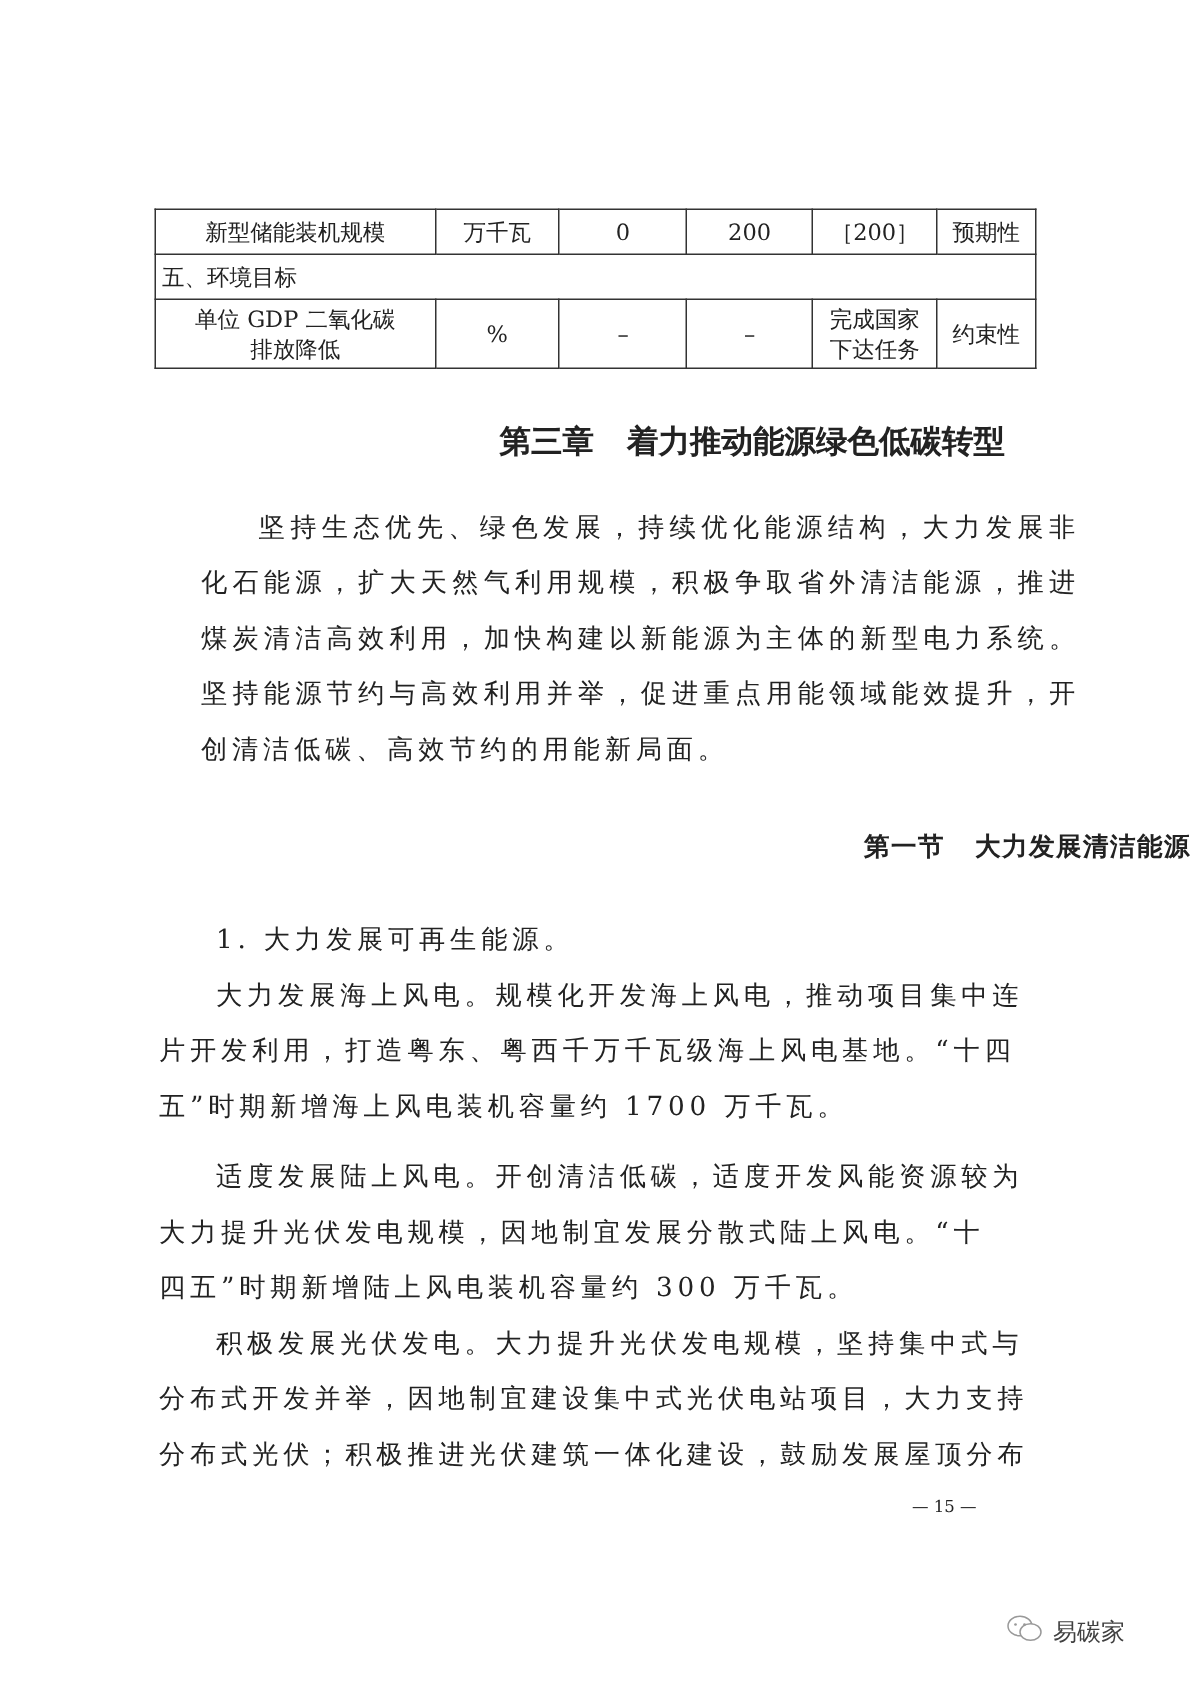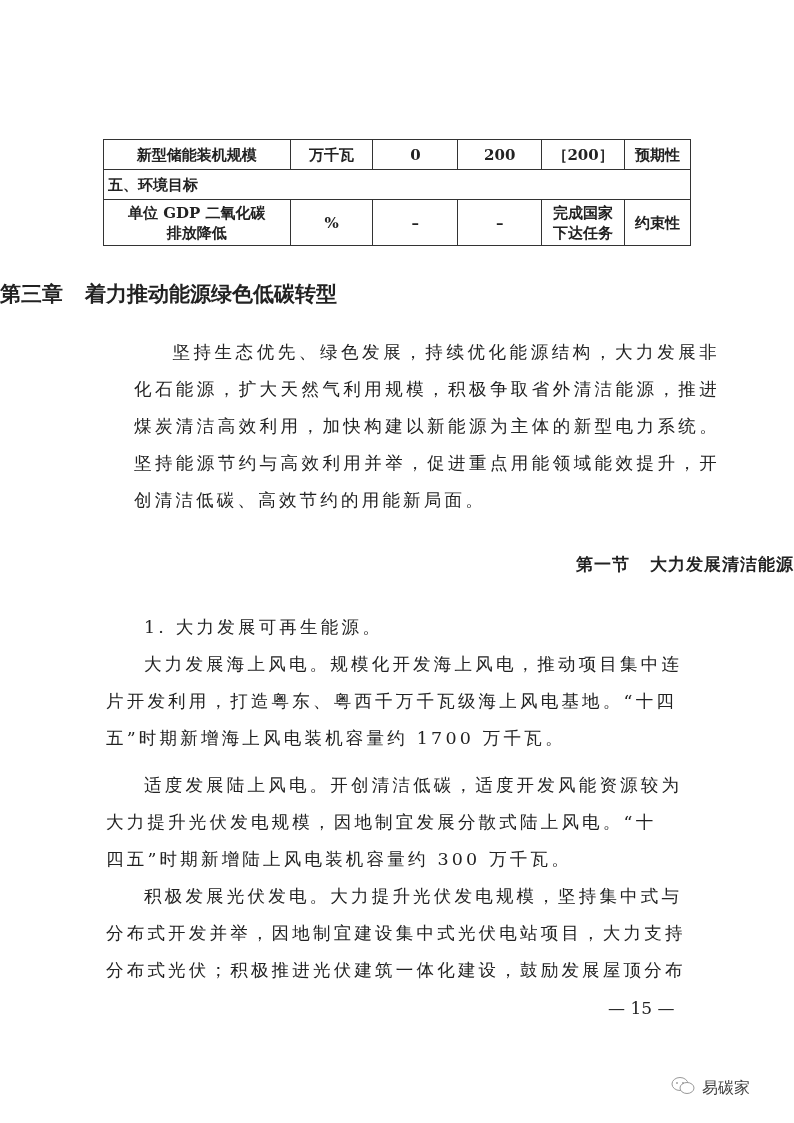--- a/index.html
+++ b/index.html
@@ -1,36 +1,36 @@
 <!DOCTYPE html>
 <html><head>
 <meta charset="utf-8">
 <style>
   html, body { margin:0; padding:0; }
   body { width:794px; height:1123px; background:#fff; position:relative; overflow:hidden;
          font-family:"DejaVu Serif","Liberation Serif",serif; color:#222; }
   table.tgt { position:absolute; left:103px; top:139px; width:588px; border-collapse:collapse;
               font-size:15px; }
-  table.tgt td { border:1px solid #333; text-align:center; padding:0; line-height:20px;font-weight:bold; }
+  table.tgt td { border:1px solid #333; text-align:center; padding:0; line-height:20px; }
   table.tgt tr.r1 td { height:29px; }
   table.tgt tr.r2 td { height:29px; text-align:left; padding-left:4px; }
   table.tgt tr.r3 td { height:45px; }
-  .h1 { position:absolute; left:0; width:670px; top:280px; text-align:left; font-size:21px;
+  .h1 { position:absolute; left:0; width:670px; top:280px; text-align:right; font-size:21px;
         font-weight:bold; font-family:"DejaVu Sans","Liberation Sans",sans-serif; letter-spacing:0; }
   .h1 .gap { display:inline-block; width:22px; }
   .para { position:absolute; left:106px; width:586px; font-size:17.5px; line-height:37px;
           letter-spacing:3.2px; text-align:justify;margin-left:28px; }
   .para .ind { display:inline-block; width:38px; }
   .h2 { position:absolute; left:0; width:794px; top:553px; text-align:right; font-size:17px;
         font-weight:bold; font-family:"DejaVu Sans","Liberation Sans",sans-serif; letter-spacing:1px; }
   .h2 .gap { display:inline-block; width:20px; }
   .line { position:absolute; left:106px; width:586px; font-size:17.5px; height:37px; line-height:37px;
           white-space:nowrap; letter-spacing:3.2px; }
   .b { font-weight:normal; }
-  .pageno { position:absolute; left:608px; top:998px; font-size:17px; }
+  .pageno { position:absolute; left:608px; top:998px; font-size:11px; }
   .wm { position:absolute; left:670px; top:1076px; display:flex; align-items:center; gap:6px;
         color:#404040; font-size:16px; font-family:"DejaVu Sans","Liberation Sans",sans-serif; }
 </style>
 </head>
 <body>
 
 <table class="tgt">
   <colgroup>
       <col style="width:187px">
       <col style="width:83px">

